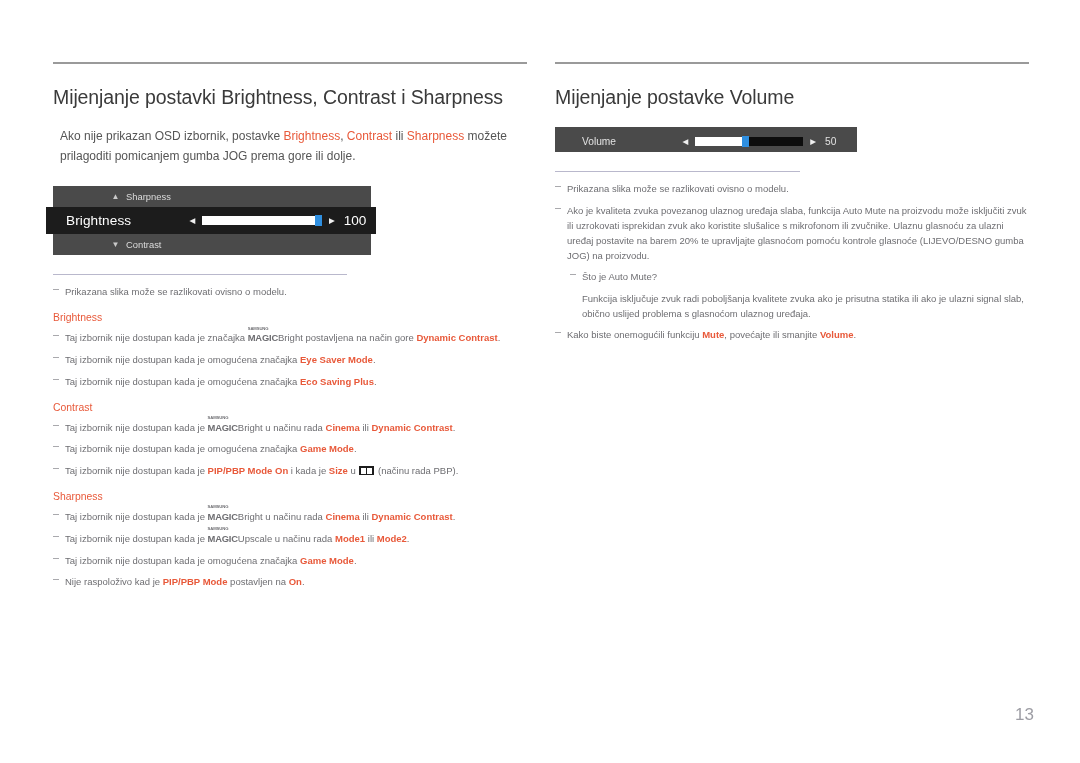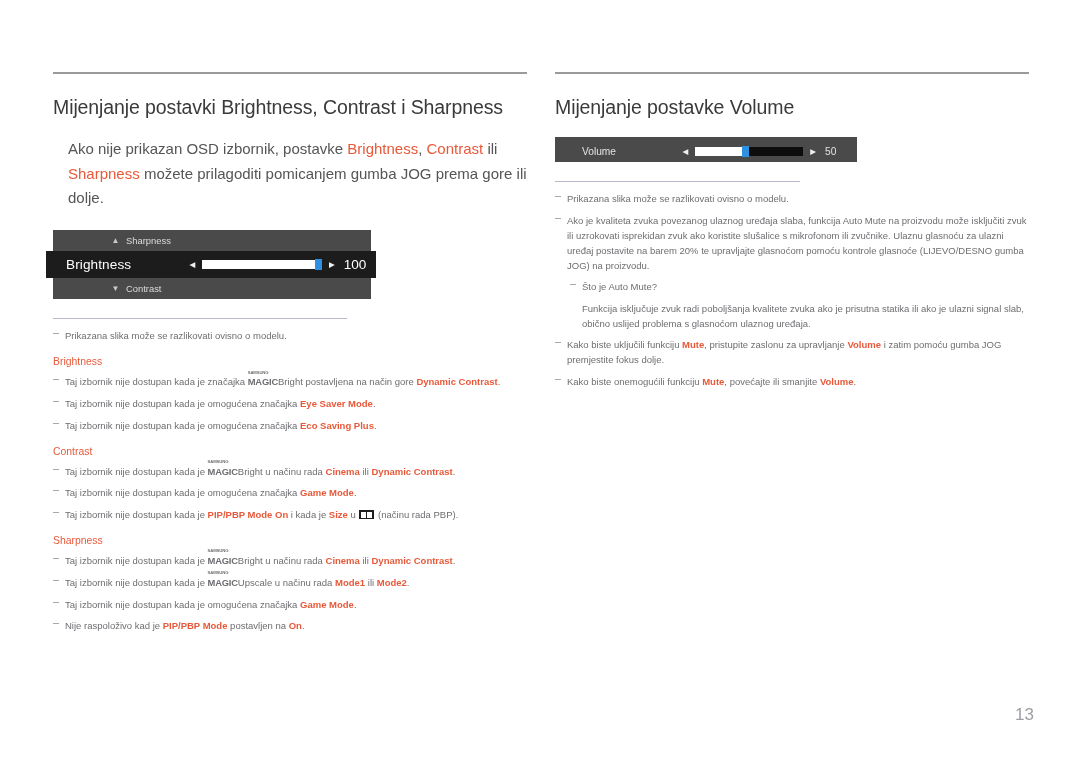--- a/index.html
+++ b/index.html
@@ -16,21 +16,21 @@
     -webkit-font-smoothing: antialiased;
   }
 
   .page {
     position: absolute;
     inset: 0;
   }
 
   .col {
     position: absolute;
-    top: 72px;
+    top: 62px;
     width: 474px;
   }
   .col-left  { left: 53px; }
   .col-right { left: 555px; }
 
   .rule-top {
     height: 0;
     border-top: 2px solid #9a9a9a;
     margin-bottom: 22px;
   }
@@ -38,24 +38,24 @@
   h1.section-title {
     font-size: 19.5px;
     font-weight: normal;
     color: #3a3a3a;
     margin: 0 0 18px 0;
     letter-spacing: -0.1px;
     line-height: 1.2;
   }
 
   p.intro {
-    font-size: 15px;
+    font-size: 12px;
     line-height: 1.62;
     color: #555555;
-    margin: 0 0 20px 15px;
+    margin: 0 0 20px 7px;
   }
 
   .hl { color: #e8593a; }
   .hl-b { color: #e8593a; font-weight: bold; }
 
   
   .osd {
     position: relative;
     font-family: "Liberation Sans", sans-serif;
   }
@@ -354,19 +354,18 @@
     <div class="note-rule wide"></div>
 
     <ul class="notes">
       <li><span>Prikazana slika može se razlikovati ovisno o modelu.</span></li>
     </ul>
 
     <ul class="notes" id="right-notes">
         <li><span>Ako je kvaliteta zvuka povezanog ulaznog uređaja slaba, funkcija Auto Mute na proizvodu može isključiti zvuk ili uzrokovati isprekidan zvuk ako koristite slušalice s mikrofonom ili zvučnike. Ulaznu glasnoću za ulazni uređaj postavite na barem 20% te upravljajte glasnoćom pomoću kontrole glasnoće (LIJEVO/DESNO gumba JOG) na proizvodu.</span></li>
         <li class="sub"><span>Što je Auto Mute?</span></li>
         <li class="plain"><span>Funkcija isključuje zvuk radi poboljšanja kvalitete zvuka ako je prisutna statika ili ako je ulazni signal slab, obično uslijed problema s glasnoćom ulaznog uređaja.</span></li>
-        <li><span>Kako biste uključili funkciju </span><span class="hl-b">Mute</span><span>, pristupite zaslonu za upravljanje </span><span class="hl-b">Volume</span><span> i zatim pomoću gumba JOG premjestite fokus dolje.</span></li>
         <li><span>Kako biste onemogućili funkciju </span><span class="hl-b">Mute</span><span>, povećajte ili smanjite </span><span class="hl-b">Volume</span><span>.</span></li>
       </ul>
   </div>
 
   <div class="page-num">13</div>
 </div>
 
 </body></html>

